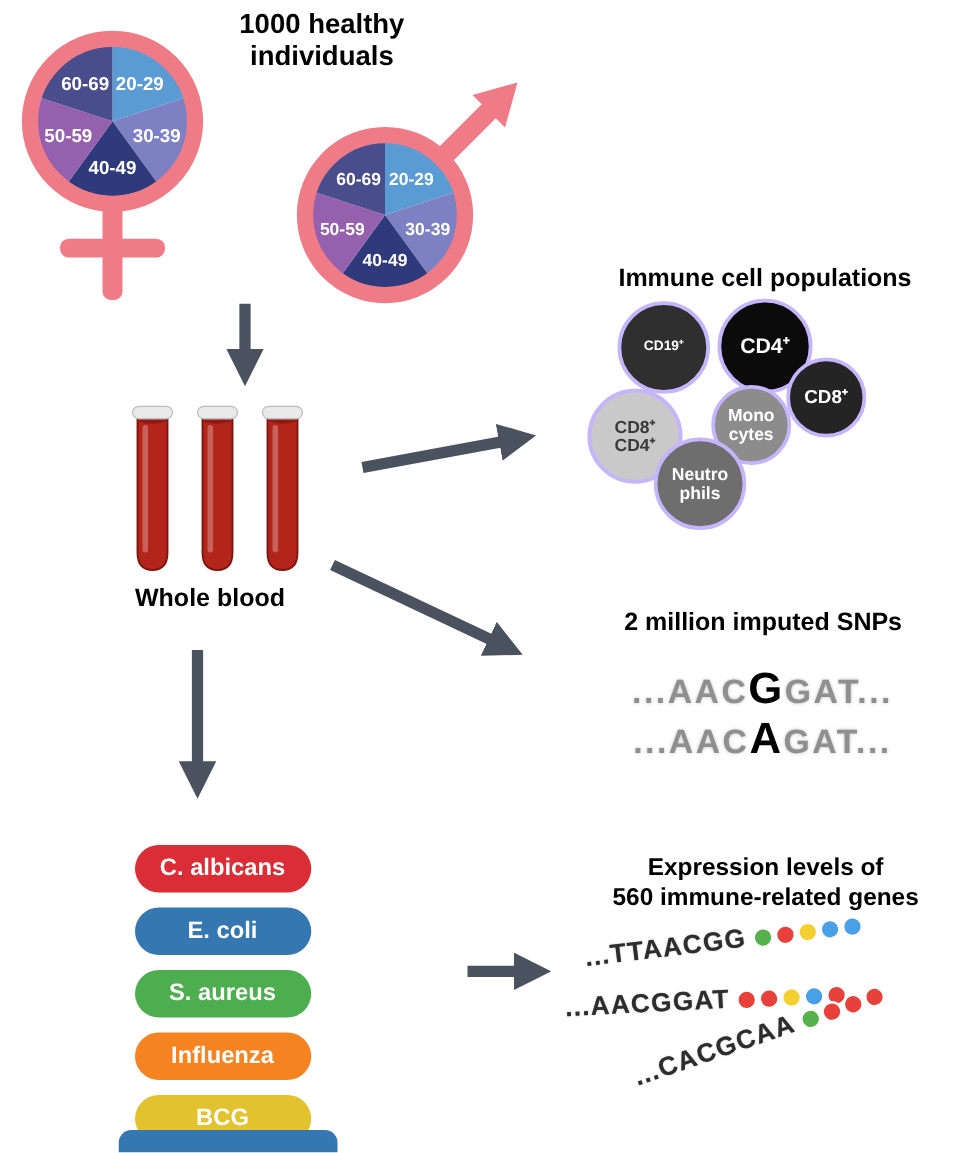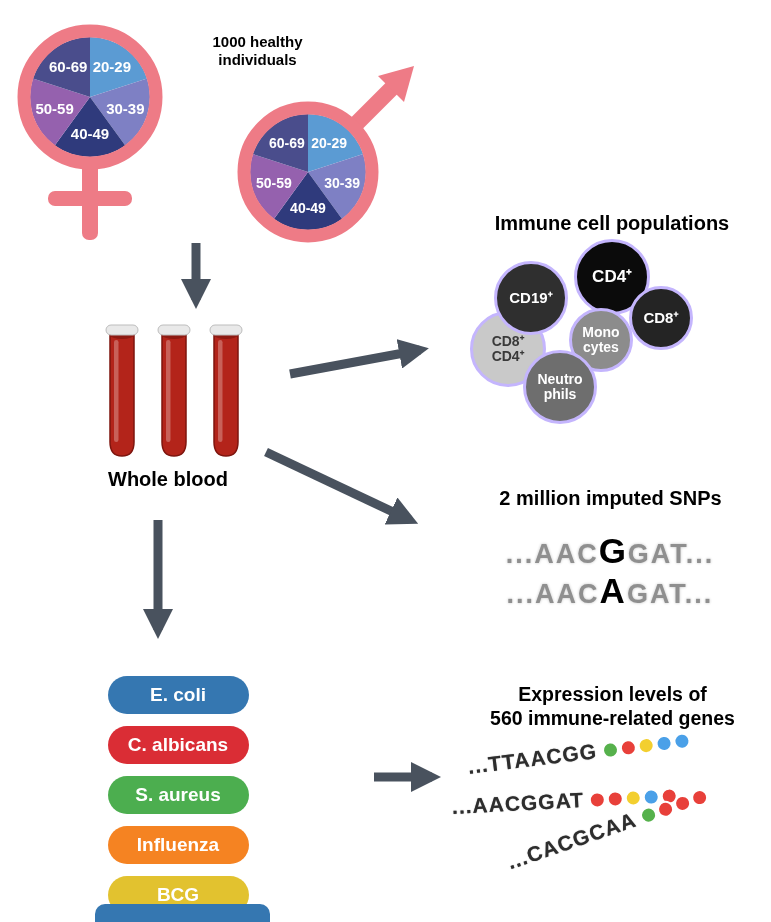--- a/index.html
+++ b/index.html
@@ -1,36 +1,36 @@
 <!DOCTYPE html>
 <html><head>
 <meta charset="utf-8">
 <style>
   * { margin:0; padding:0; box-sizing:border-box; }
   body { font-family:"Liberation Sans", sans-serif; background:#fff; }
   .canvas { position:relative; width:771px; height:922px; background:#fff; overflow:hidden; }
   svg text { font-family:"Liberation Sans", sans-serif; }
 
   .heading { position:absolute; font-weight:bold; color:#000; text-align:center; }
-  #cohort-title { left:150px; top:6px; width:215px; font-size:15px; line-height:1.2; white-space:pre-line;margin-top:27px; }
+  #cohort-title { left:150px; top:6px; width:215px; font-size:22px; line-height:1.2; white-space:pre-line; }
   #immune-title { left:462px; top:212px; width:300px; font-size:20px; }
   #snp-title    { left:458px; top:487px; width:305px; font-size:20px; }
   #whole-blood-label { left:88px; top:468px; width:160px; font-size:20px; }
   #expr-title   { left:455px; top:683px; width:315px; font-size:19.5px; line-height:1.22; white-space:pre-line; }
 
   .arrows { position:absolute; left:0; top:0; pointer-events:none; }
   #demographics { position:absolute; left:0; top:0; }
   #tubes-svg { position:absolute; left:95px; top:318px; }
 
   #cells { position:absolute; left:465px; top:235px; width:280px; height:200px; }
   .cell { position:absolute; border:3px solid #c4b5fd; border-radius:50%;
           display:flex; align-items:center; justify-content:center; text-align:center;
           font-weight:bold; font-size:14px; white-space:pre-line; line-height:1.05; }
   .cell:nth-child(1){ left:5px;   top:76px;  width:76px; height:76px; }
-  .cell:nth-child(2){ left:29px;  top:26px;  width:74px; height:74px; font-size:15px; }
+  .cell:nth-child(2){ left:29px;  top:6px;  width:74px; height:74px; font-size:11px; }
   .cell:nth-child(3){ left:109px; top:4px;   width:76px; height:76px; font-size:17px; }
   .cell:nth-child(4){ left:164px; top:51px;  width:64px; height:64px; font-size:15px; }
   .cell:nth-child(5){ left:104px; top:73px;  width:64px; height:64px; }
   .cell:nth-child(6){ left:58px;  top:115px; width:74px; height:74px; }
   .cell:nth-child(7){ left:183px; top:95px;  width:70px; height:70px; }
   .cell:nth-child(8){ left:133px; top:122px; width:68px; height:68px; }
 
   #snp-seqs { position:absolute; left:450px; top:531px; width:320px; text-align:center; }
   .snp-row { height:40px; font-weight:bold; font-size:27px; letter-spacing:2px;
              color:#8f8f8f; text-shadow:0 0 3px #c0c0c0; }
@@ -148,22 +148,22 @@
       <div class="cell" style="background: rgb(110, 110, 110); color: rgb(255, 255, 255);">Neutro
 phils</div>
     </div>
 
   <div id="snp-seqs">
       <div class="snp-row"><span>...AAC</span><span class="variant">G</span><span>GAT...</span></div>
       <div class="snp-row"><span>...AAC</span><span class="variant">A</span><span>GAT...</span></div>
     </div>
 
   <div id="stims">
+      <div class="pill" style="background: rgb(218, 45, 53);">C. albicans</div>
       <div class="pill" style="background: rgb(53, 119, 177);">E. coli</div>
-      <div class="pill" style="background: rgb(218, 45, 53);">C. albicans</div>
       <div class="pill" style="background: rgb(76, 174, 79);">S. aureus</div>
       <div class="pill" style="background: rgb(245, 131, 34);">Influenza</div>
       <div class="pill" style="background: rgb(226, 194, 47);">BCG</div>
     </div>
   <div id="partial-pill" style="background: rgb(53, 119, 177);"></div>
 
   <div id="reads">
       <div class="read">
         <span class="read-seq">...TTAACGG</span>
         <span class="dot" style="background: rgb(86, 177, 76);"></span>

